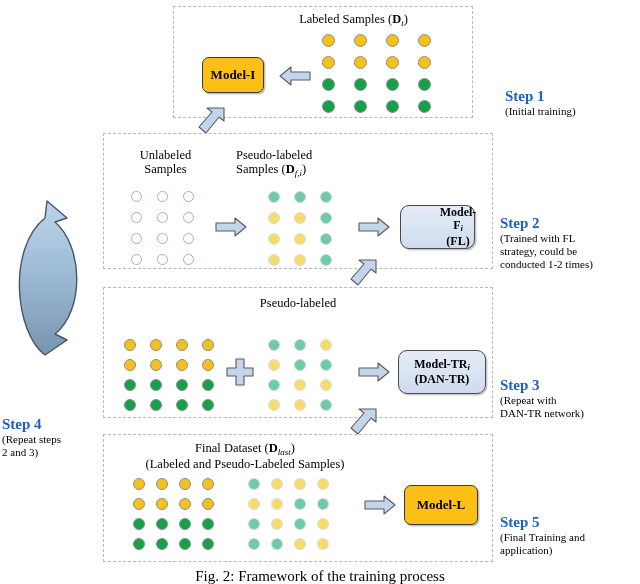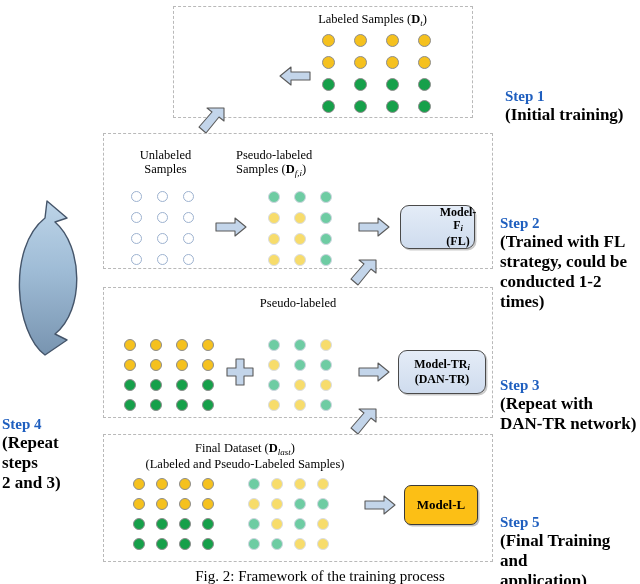--- a/index.html
+++ b/index.html
@@ -20,37 +20,37 @@
             align-items:center;justify-content:center;text-align:center;
             font-weight:bold;line-height:1.12;}
   .mb-yellow{background:#FCBF15;border:1.4px solid #3a3a3a;border-radius:7px;
              box-shadow:1.5px 1.5px 0 rgba(80,80,80,.35);}
   .mb-blue{background:linear-gradient(180deg,#e4ecf7 0%,#cfdcee 100%);
            border:1.4px solid #4a4a4a;border-radius:9px;
            box-shadow:1.5px 1.5px 0 rgba(80,80,80,.30);}
 
   .steplabel{position:absolute;line-height:1.16;margin-top:44px;}
   .step-no{color:#1F5FBF;font-weight:bold;font-size:15px;}
-  .step-desc{color:#000;font-weight:bold;font-size:17px;}
+  .step-desc{color:#000;font-weight:normal;font-size:11px;}
 
   .figcap{position:absolute;width:100%;text-align:center;font-size:15px;}
 
   svg{overflow:visible;}
   .sub{font-size:0.72em;vertical-align:-0.28em;}
   .ital{font-style:italic;}
   .bf{font-weight:bold;}
 </style>
 </head>
 <body>
 
 <div class="stage">
 
   <div class="panel" style="left:173px;top:6px;width:300px;height:112px;"></div>
 
-  <div class="caption" style="left:265px;top:9px;width:215px;">
+  <div class="caption" style="left:246px;top:9px;width:215px;">
     <span class="cap-title"><span>Labeled Samples (</span><span class="bf">D</span><span class="sub ital">t</span><span>)</span></span>
   </div>
 
   <div class="dotgrid" id="g-s1" style="left:322px;top:34px;grid-template-columns:repeat(4,32px);grid-auto-rows:22px;">
       <div class="dot" style="width:13px;height:13px;background:#F5C11E;border:1.1px solid #8d8d8d;"></div>
       <div class="dot" style="width:13px;height:13px;background:#F5C11E;border:1.1px solid #8d8d8d;"></div>
       <div class="dot" style="width:13px;height:13px;background:#F5C11E;border:1.1px solid #8d8d8d;"></div>
       <div class="dot" style="width:13px;height:13px;background:#F5C11E;border:1.1px solid #8d8d8d;"></div>
       <div class="dot" style="width:13px;height:13px;background:#F5C11E;border:1.1px solid #8d8d8d;"></div>
       <div class="dot" style="width:13px;height:13px;background:#F5C11E;border:1.1px solid #8d8d8d;"></div>
@@ -59,20 +59,23 @@
       <div class="dot" style="width:13px;height:13px;background:#16A04A;border:1.1px solid #8d8d8d;"></div>
       <div class="dot" style="width:13px;height:13px;background:#16A04A;border:1.1px solid #8d8d8d;"></div>
       <div class="dot" style="width:13px;height:13px;background:#16A04A;border:1.1px solid #8d8d8d;"></div>
       <div class="dot" style="width:13px;height:13px;background:#16A04A;border:1.1px solid #8d8d8d;"></div>
       <div class="dot" style="width:13px;height:13px;background:#16A04A;border:1.1px solid #8d8d8d;"></div>
       <div class="dot" style="width:13px;height:13px;background:#16A04A;border:1.1px solid #8d8d8d;"></div>
       <div class="dot" style="width:13px;height:13px;background:#16A04A;border:1.1px solid #8d8d8d;"></div>
       <div class="dot" style="width:13px;height:13px;background:#16A04A;border:1.1px solid #8d8d8d;"></div>
     </div>
 
+  <div class="modelbox mb-yellow" style="left:202px;top:57px;width:62px;height:36px;font-size:13px;">
+    <span>Model-I</span>
+  </div>
 
   <svg style="position:absolute;left:278px;top:64px;" width="34" height="24" viewBox="0 0 34 24">
     <polygon points="2,12 13,3 13,8 32,8 32,16 13,16 13,21" fill="#C3D5EA" stroke="#5A5A5A" stroke-width="1.1" stroke-linejoin="round"></polygon>
   </svg>
 
   <div class="steplabel" style="left:505px;top:44px;width:130px;">
     <div class="step-no">Step 1</div>
     <div class="step-desc">(Initial training)</div>
   </div>
 

